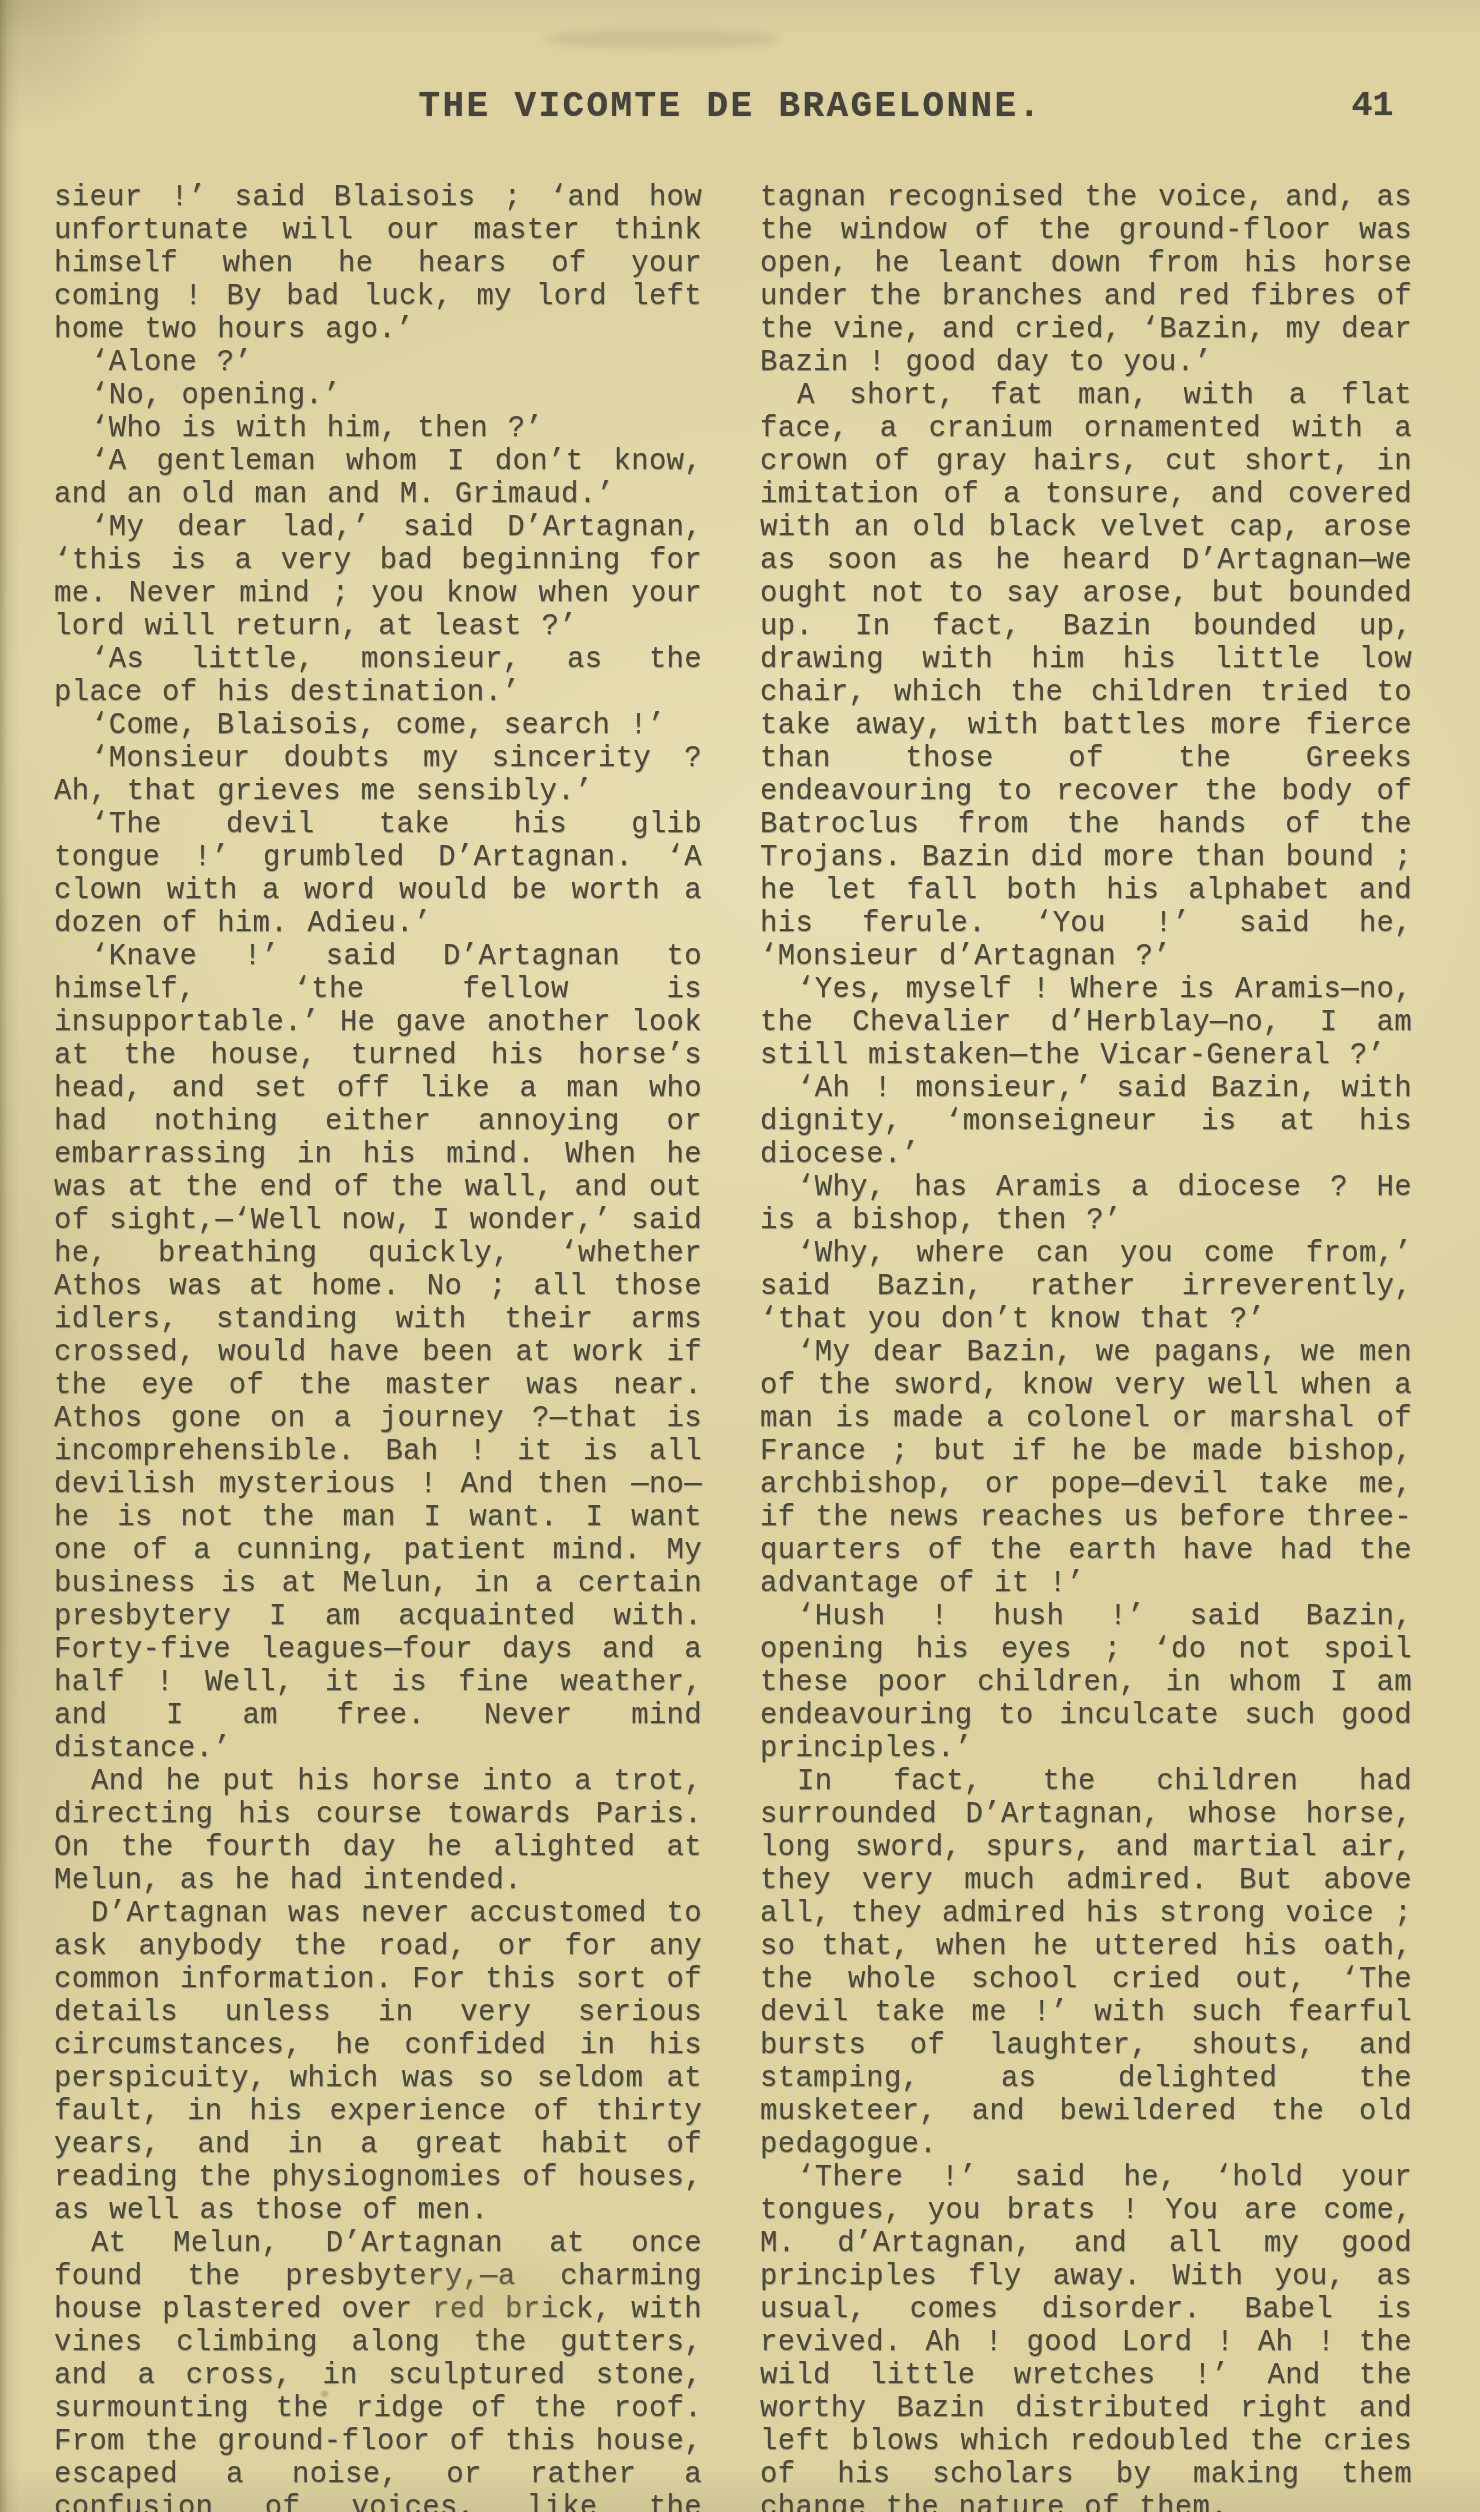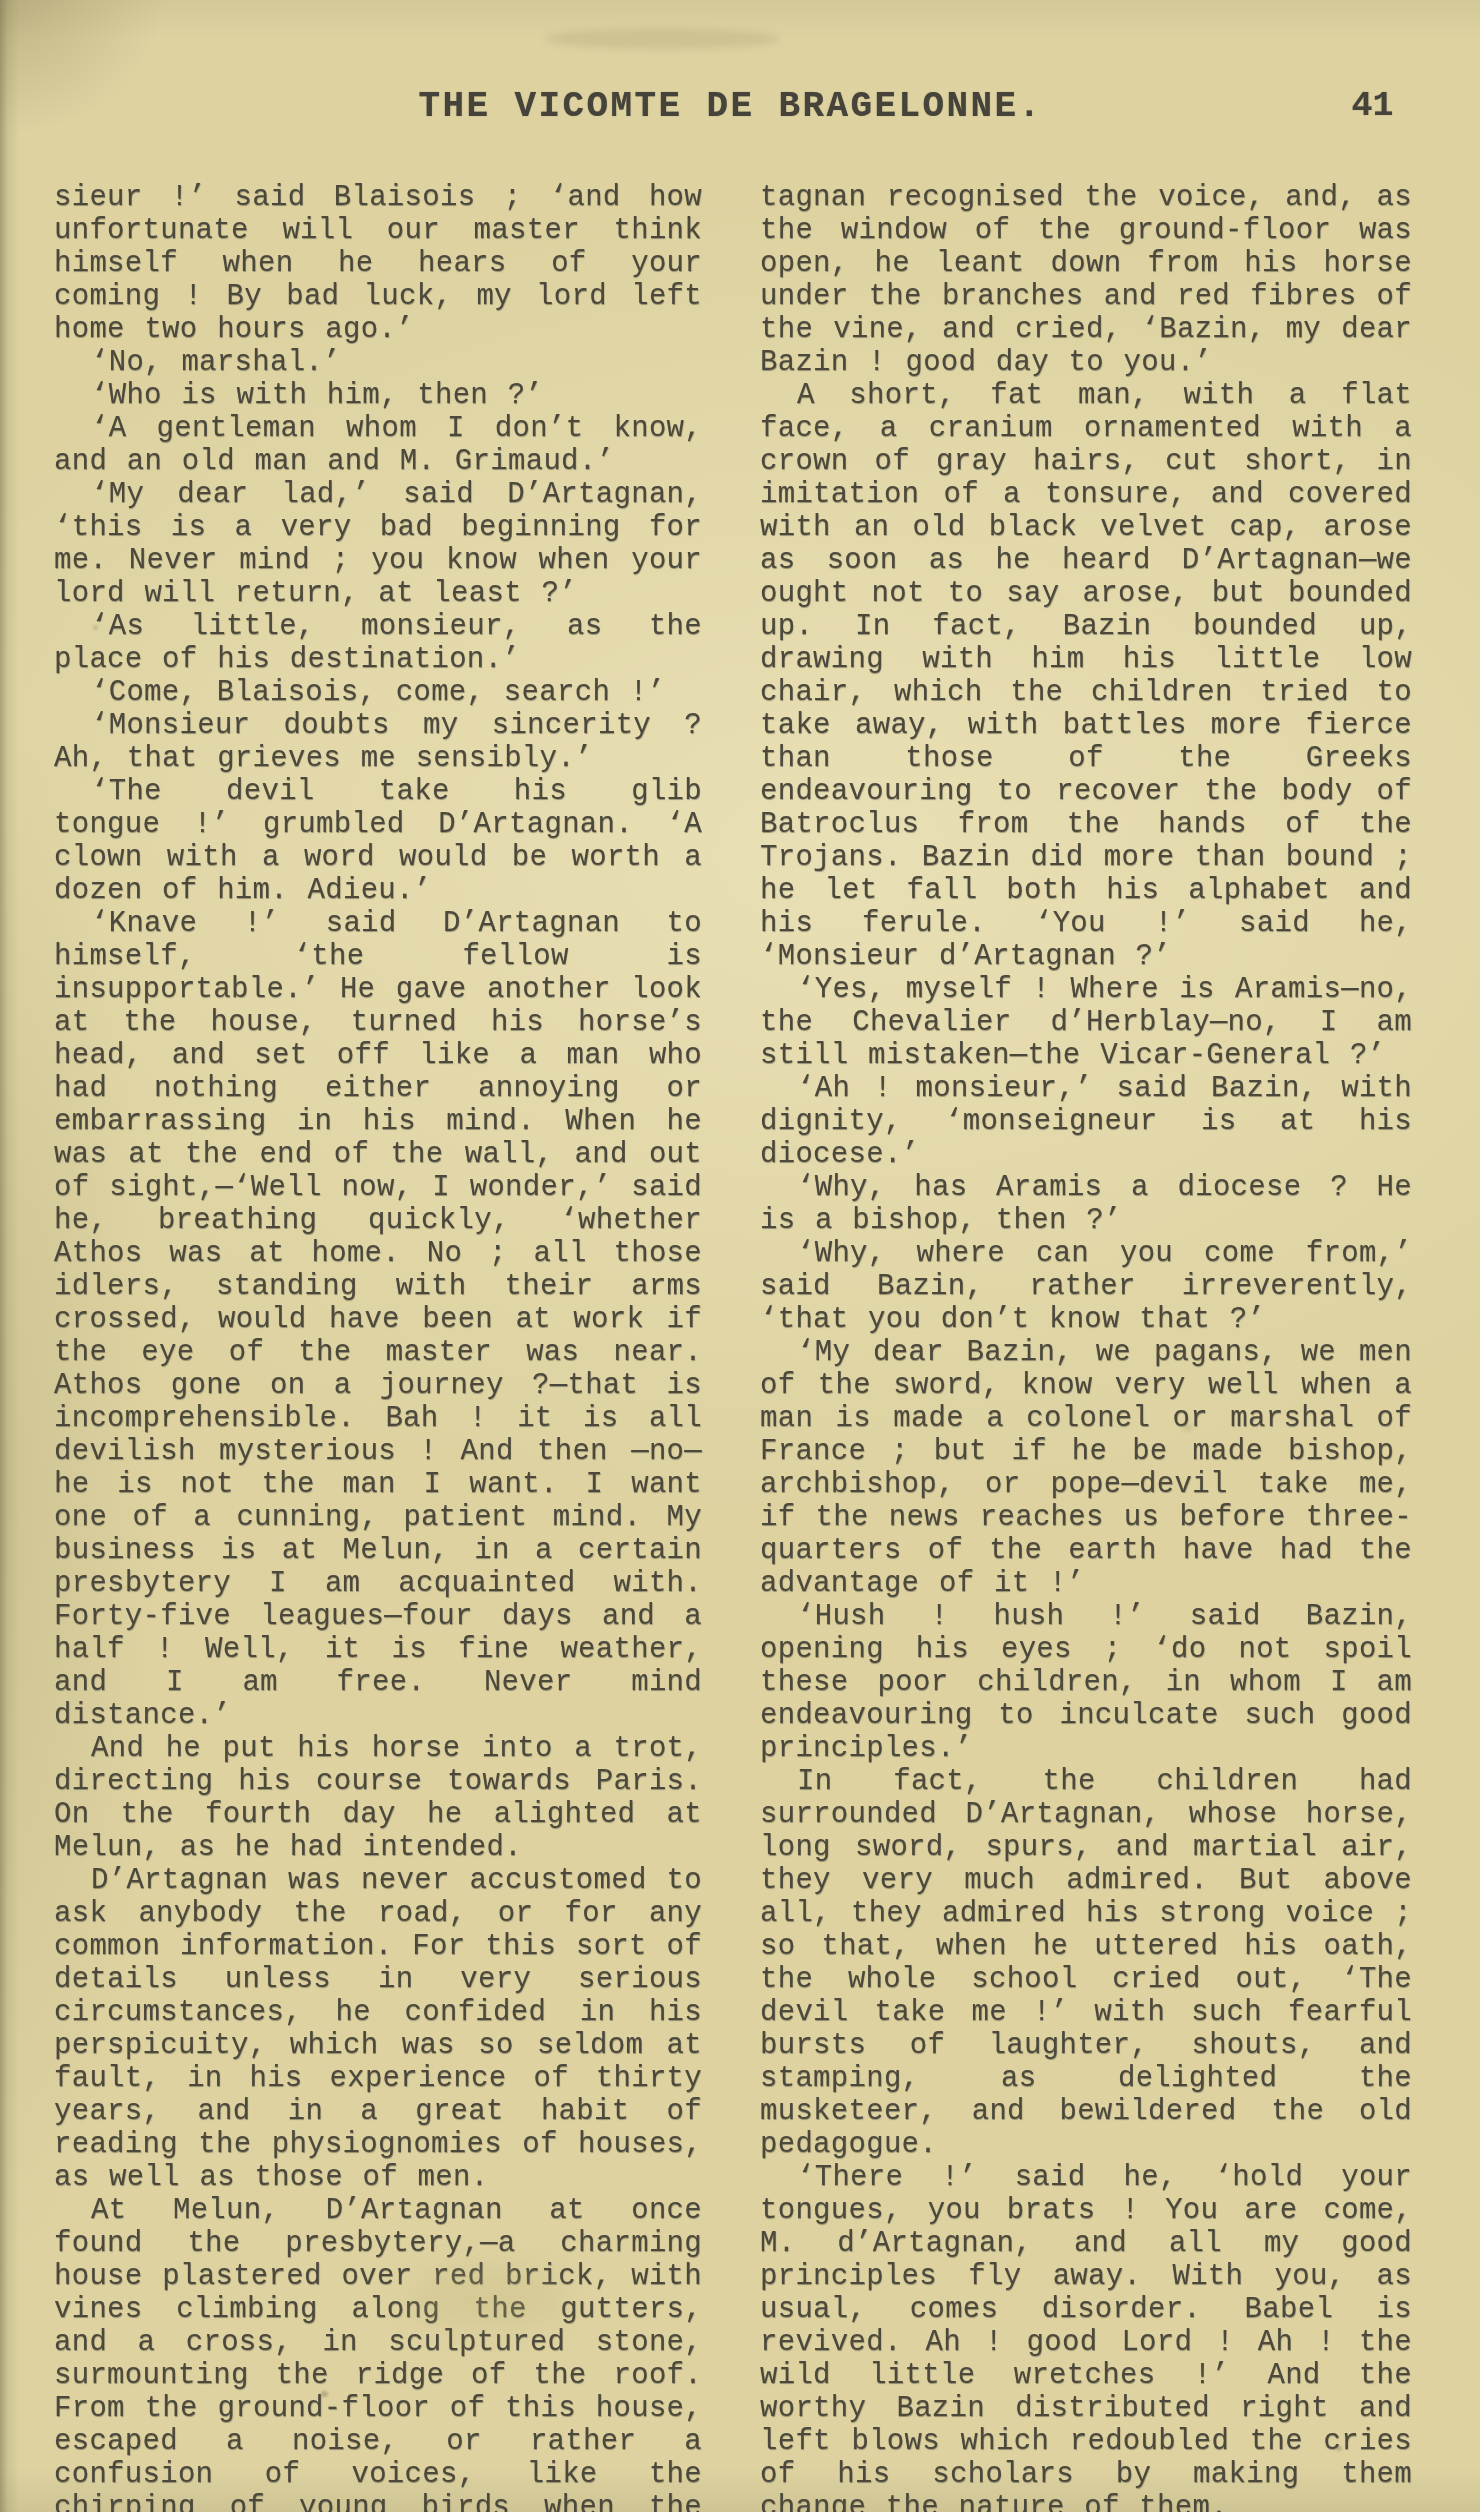--- a/index.html
+++ b/index.html
@@ -79,21 +79,22 @@
 
 <div class="page">
 
   <div class="header">
     <span class="running-title">THE VICOMTE DE BRAGELONNE.</span>
     <span class="page-number">41</span>
   </div>
 
   <div class="col col-left">
       <p>sieur&nbsp;!’ said Blaisois&nbsp;; ‘and how unfortunate will our master think himself when he hears of your coming&nbsp;! By bad luck, my lord left home two hours ago.’</p>
-      <p>‘No, marshal.’</p>
+      <p>‘Alone&nbsp;?’</p>
+      <p>‘No, opening.’</p>
       <p>‘Who is with him, then&nbsp;?’</p>
       <p>‘A gentleman whom I don’t know, and an old man and M. Grimaud.’</p>
       <p>‘My dear lad,’ said D’Artagnan, ‘this is a very bad beginning for me. Never mind&nbsp;; you know when your lord will return, at least&nbsp;?’</p>
       <p>‘As little, monsieur, as the place of his destination.’</p>
       <p>‘Come, Blaisois, come, search&nbsp;!’</p>
       <p>‘Monsieur doubts my sincerity&nbsp;? Ah, that grieves me sensibly.’</p>
       <p>‘The devil take his glib tongue&nbsp;!’ grumbled D’Artagnan. ‘A clown with a word would be worth a dozen of him. Adieu.’</p>
       <p>‘Knave&nbsp;!’ said D’Artagnan to himself, ‘the fellow is insupportable.’ He gave another look at the house, turned his horse’s head, and set off like a man who had nothing either annoying or embarrassing in his mind. When he was at the end of the wall, and out of sight,—‘Well now, I wonder,’ said he, breathing quickly, ‘whether Athos was at home. No&nbsp;; all those idlers, standing with their arms crossed, would have been at work if the eye of the master was near. Athos gone on a journey&nbsp;?—that is incomprehensible. Bah&nbsp;! it is all devilish mysterious&nbsp;! And then —no—he is not the man I want. I want one of a cunning, patient mind. My business is at Melun, in a certain presbytery I am acquainted with. Forty-five leagues—four days and a half&nbsp;! Well, it is fine weather, and I am free. Never mind distance.’</p>
       <p>And he put his horse into a trot, directing his course towards Paris. On the fourth day he alighted at Melun, as he had intended.</p>
       <p>D’Artagnan was never accustomed to ask anybody the road, or for any common information. For this sort of details unless in very serious circumstances, he confided in his perspicuity, which was so seldom at fault, in his experience of thirty years, and in a great habit of reading the physiognomies of houses, as well as those of men.</p>

